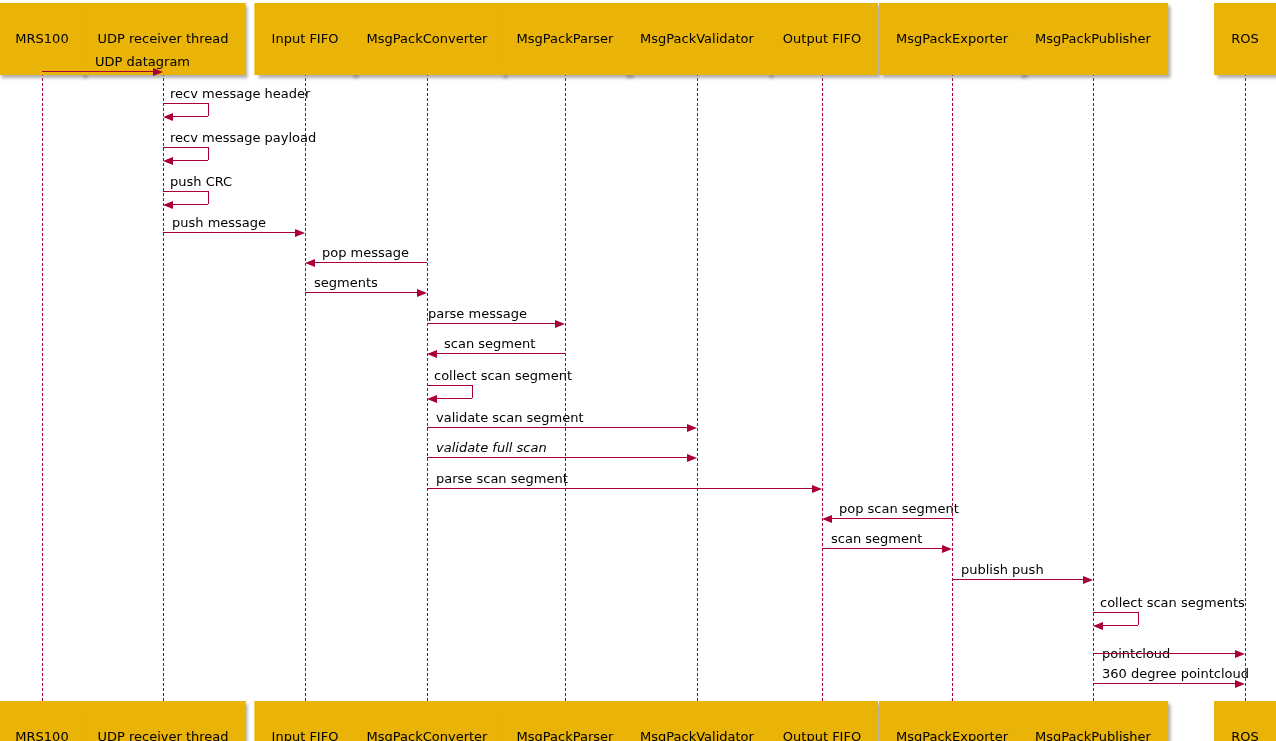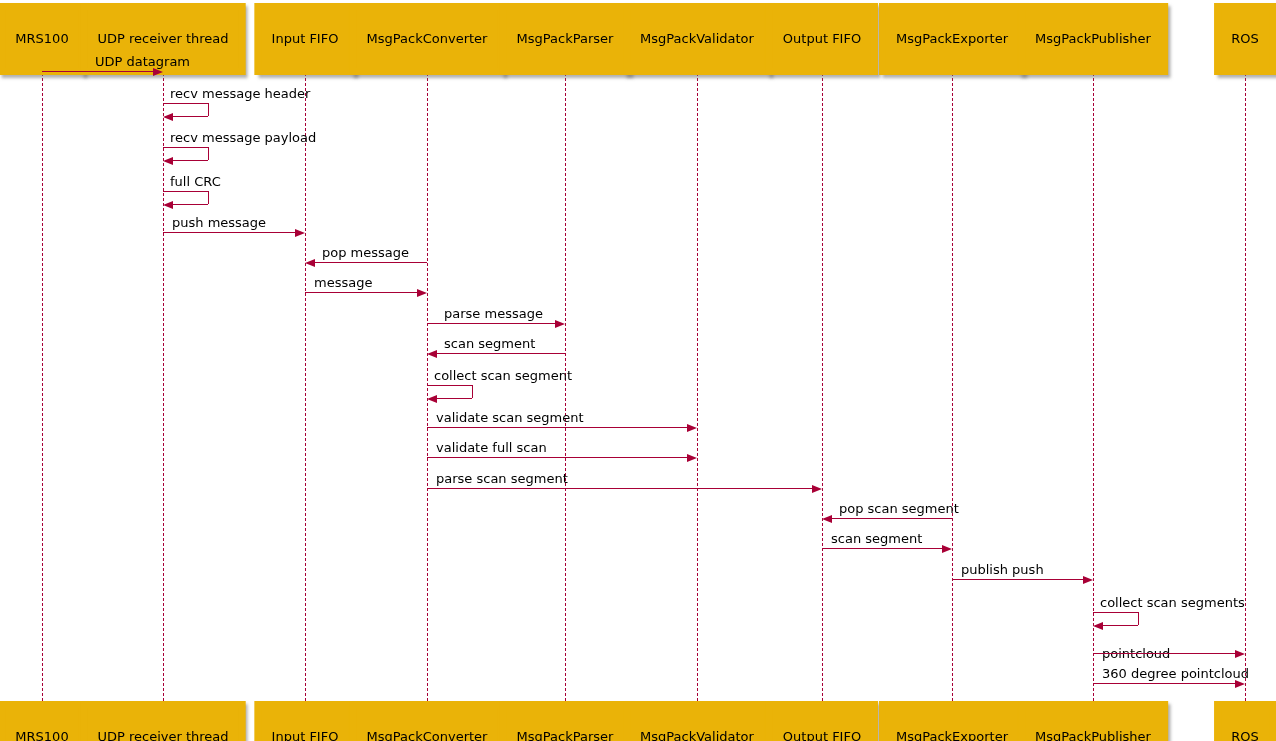--- a/index.html
+++ b/index.html
@@ -96,49 +96,49 @@
     <div class="msg-label" style="left: 170px; top: 86px;">recv message header</div>
     <div class="hline" style="left: 163px; top: 103px; width: 45px;"></div>
     <div class="vline" style="left: 208px; top: 103px; height: 13px;"></div>
     <div class="hline" style="left: 172px; top: 116px; width: 36px;"></div>
     <div class="arrowhead left" style="left: 163px; top: 113px;"></div>
     <div class="msg-label" style="left: 170px; top: 130px;">recv message payload</div>
     <div class="hline" style="left: 163px; top: 147px; width: 45px;"></div>
     <div class="vline" style="left: 208px; top: 147px; height: 13px;"></div>
     <div class="hline" style="left: 172px; top: 160px; width: 36px;"></div>
     <div class="arrowhead left" style="left: 163px; top: 157px;"></div>
-    <div class="msg-label" style="left: 170px; top: 174px;">full CRC</div>
+    <div class="msg-label" style="left: 170px; top: 174px;">push CRC</div>
     <div class="hline" style="left: 163px; top: 191px; width: 45px;"></div>
     <div class="vline" style="left: 208px; top: 191px; height: 13px;"></div>
     <div class="hline" style="left: 172px; top: 204px; width: 36px;"></div>
     <div class="arrowhead left" style="left: 163px; top: 201px;"></div>
     <div class="msg-label" style="left: 172px; top: 215px;">push message</div>
     <div class="hline" style="left: 163px; top: 232px; width: 133px;"></div>
     <div class="arrowhead right" style="left: 295px; top: 229px;"></div>
     <div class="msg-label" style="left: 322px; top: 245px;">pop message</div>
     <div class="hline" style="left: 314px; top: 262px; width: 113px;"></div>
     <div class="arrowhead left" style="left: 305px; top: 259px;"></div>
-    <div class="msg-label" style="left: 314px; top: 275px;">message</div>
+    <div class="msg-label" style="left: 314px; top: 275px;">segments</div>
     <div class="hline" style="left: 305px; top: 292px; width: 113px;"></div>
     <div class="arrowhead right" style="left: 417px; top: 289px;"></div>
-    <div class="msg-label" style="left: 444px; top: 306px;">parse message</div>
+    <div class="msg-label" style="left: 428px; top: 306px;">parse message</div>
     <div class="hline" style="left: 427px; top: 323px; width: 129px;"></div>
     <div class="arrowhead right" style="left: 555px; top: 320px;"></div>
     <div class="msg-label" style="left: 444px; top: 336px;">scan segment</div>
     <div class="hline" style="left: 436px; top: 353px; width: 129px;"></div>
     <div class="arrowhead left" style="left: 427px; top: 350px;"></div>
     <div class="msg-label" style="left: 434px; top: 368px;">collect scan segment</div>
     <div class="hline" style="left: 427px; top: 385px; width: 45px;"></div>
     <div class="vline" style="left: 472px; top: 385px; height: 13px;"></div>
     <div class="hline" style="left: 436px; top: 398px; width: 36px;"></div>
     <div class="arrowhead left" style="left: 427px; top: 395px;"></div>
     <div class="msg-label" style="left: 436px; top: 410px;">validate scan segment</div>
     <div class="hline" style="left: 427px; top: 427px; width: 261px;"></div>
     <div class="arrowhead right" style="left: 687px; top: 424px;"></div>
-    <div class="msg-label" style="left: 436px; top: 440px;">validate full scan</div>
+    <div class="msg-label" style="left: 436px; top: 440px; font-style: italic;">validate full scan</div>
     <div class="hline" style="left: 427px; top: 457px; width: 261px;"></div>
     <div class="arrowhead right" style="left: 687px; top: 454px;"></div>
     <div class="msg-label" style="left: 436px; top: 471px;">parse scan segment</div>
     <div class="hline" style="left: 427px; top: 488px; width: 386px;"></div>
     <div class="arrowhead right" style="left: 812px; top: 485px;"></div>
     <div class="msg-label" style="left: 839px; top: 501px;">pop scan segment</div>
     <div class="hline" style="left: 831px; top: 518px; width: 121px;"></div>
     <div class="arrowhead left" style="left: 822px; top: 515px;"></div>
     <div class="msg-label" style="left: 831px; top: 531px;">scan segment</div>
     <div class="hline" style="left: 822px; top: 548px; width: 121px;"></div>

